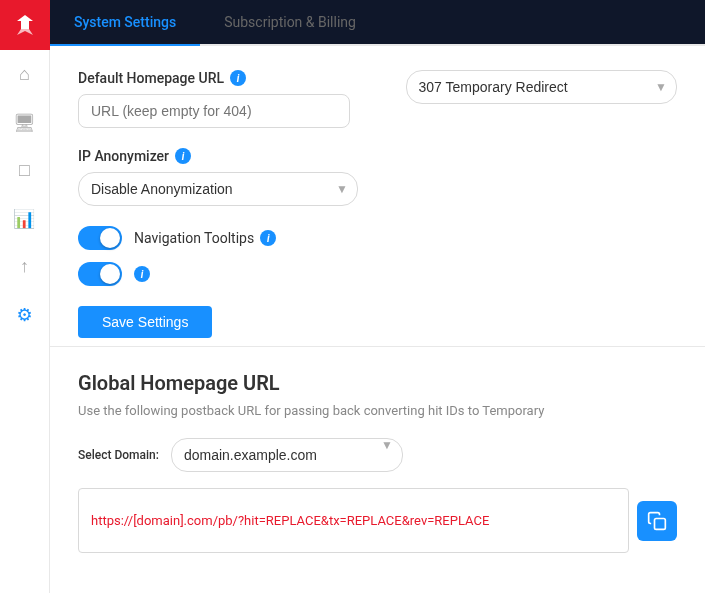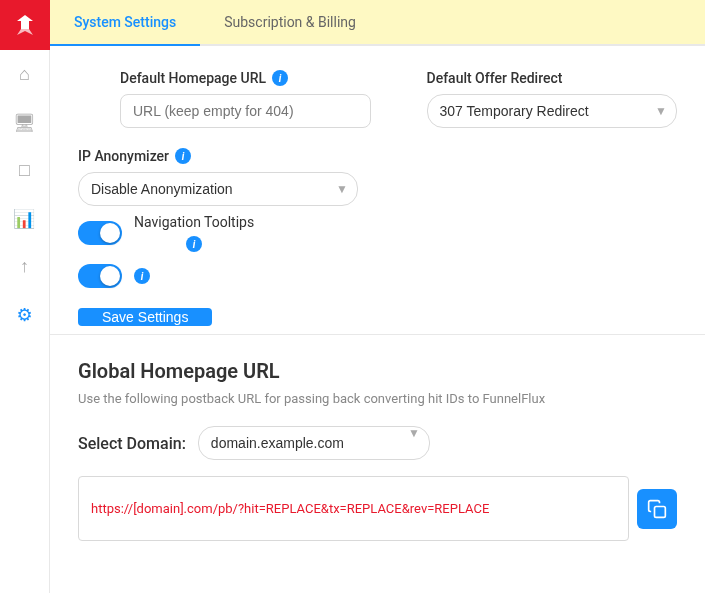--- a/index.html
+++ b/index.html
@@ -41,21 +41,21 @@
       transition: color 0.2s;
     }
     .sidebar-icon.active { color: #1890ff; }
 
     
     .main-content { flex: 1; display: flex; flex-direction: column; overflow: hidden; }
 
     
     .tabs {
       display: flex;
-      background: #fef9c3;
+      background: #0f172a;
       border-bottom: 2px solid #e8e8e8;
       flex-shrink: 0;
     }
     .tab {
       padding: 14px 24px;
       cursor: pointer;
       color: #666;
       font-size: 14px;
       border-bottom: 2px solid transparent;
       margin-bottom: -2px;
@@ -75,21 +75,20 @@
       background: #fff;
     }
 
     
     .form-section { margin-bottom: 28px; }
 
     .form-row {
       display: flex;
       gap: 56px;
       margin-bottom: 20px;
-      margin-left: 42px;
     }
 
     .form-group { display: flex; flex-direction: column; flex: 1; }
     .form-label {
       font-size: 14px;
       font-weight: 500;
       color: #333;
       margin-bottom: 8px;
       display: flex;
       align-items: center;
@@ -176,30 +175,29 @@
       box-shadow: 0 1px 3px rgba(0,0,0,0.3);
     }
     .toggle-slider.on .toggle-knob { left: 22px; }
 
     .toggle-label {
       font-size: 14px;
       color: #333;
       display: flex;
       align-items: center;
       gap: 6px;
-      flex-direction: column;
     }
 
     
     .save-btn {
       background: #1890ff;
       color: white;
       border: none;
       border-radius: 4px;
-      padding: 1px 24px;
+      padding: 8px 24px;
       font-size: 14px;
       cursor: pointer;
       font-weight: 500;
       margin-top: 8px;
     }
 
     
     .divider {
       height: 1px;
       background: #e8e8e8;
@@ -219,21 +217,21 @@
       margin-bottom: 20px;
     }
 
     .domain-row {
       display: flex;
       align-items: center;
       gap: 12px;
       margin-bottom: 16px;
     }
     .domain-label {
-      font-size: 16px;
+      font-size: 12px;
       color: #333;
       white-space: nowrap;
       font-weight: 500;
     }
     .domain-select-wrapper {
       position: relative;
       width: 232px;
     }
 
     
@@ -301,37 +299,34 @@
       
       <div class="form-row">
         <div class="form-group">
           <label class="form-label">
             <span>Default Homepage URL</span>
             <span class="info-icon">i</span>
           </label>
           <input class="form-input" type="text" placeholder="URL (keep empty for 404)" style="">
         </div>
         <div class="form-group">
-          <label class="form-label">
-            <span>Default Offer Redirect</span>
-          </label>
           <div class="form-select-wrapper">
             <select class="form-select">
               <option>301 Permanent Redirect</option>
               <option>302 Found</option>
               <option selected="">307 Temporary Redirect</option>
               <option>308 Permanent Redirect</option>
             </select>
             <span class="select-arrow">▼</span>
           </div>
         </div>
       </div>
 
       
-      <div class="form-group" style="max-width: 280px; margin-bottom: 8px;">
+      <div class="form-group" style="max-width: 280px; margin-bottom: 20px;">
         <label class="form-label">
           <span>IP Anonymizer</span>
           <span class="info-icon">i</span>
         </label>
         <div class="form-select-wrapper">
           <select class="form-select">
             <option selected="">Disable Anonymization</option>
             <option>Anonymize Last Octet</option>
             <option>Full Anonymization</option>
           </select>
@@ -364,21 +359,21 @@
       </div>
 
       
       <button class="save-btn">Save Settings</button>
 
       <div class="divider"></div>
 
       
       <div class="form-section">
         <div class="section-title">Global Homepage URL</div>
-        <div class="section-desc">Use the following postback URL for passing back converting hit IDs to FunnelFlux</div>
+        <div class="section-desc">Use the following postback URL for passing back converting hit IDs to Temporary</div>
 
         <div class="domain-row">
           <span class="domain-label">Select Domain:</span>
           <div class="domain-select-wrapper">
             <select class="form-select">
               <option>domain.example.com</option>
             </select>
             <span class="select-arrow">▼</span>
           </div>
         </div>

